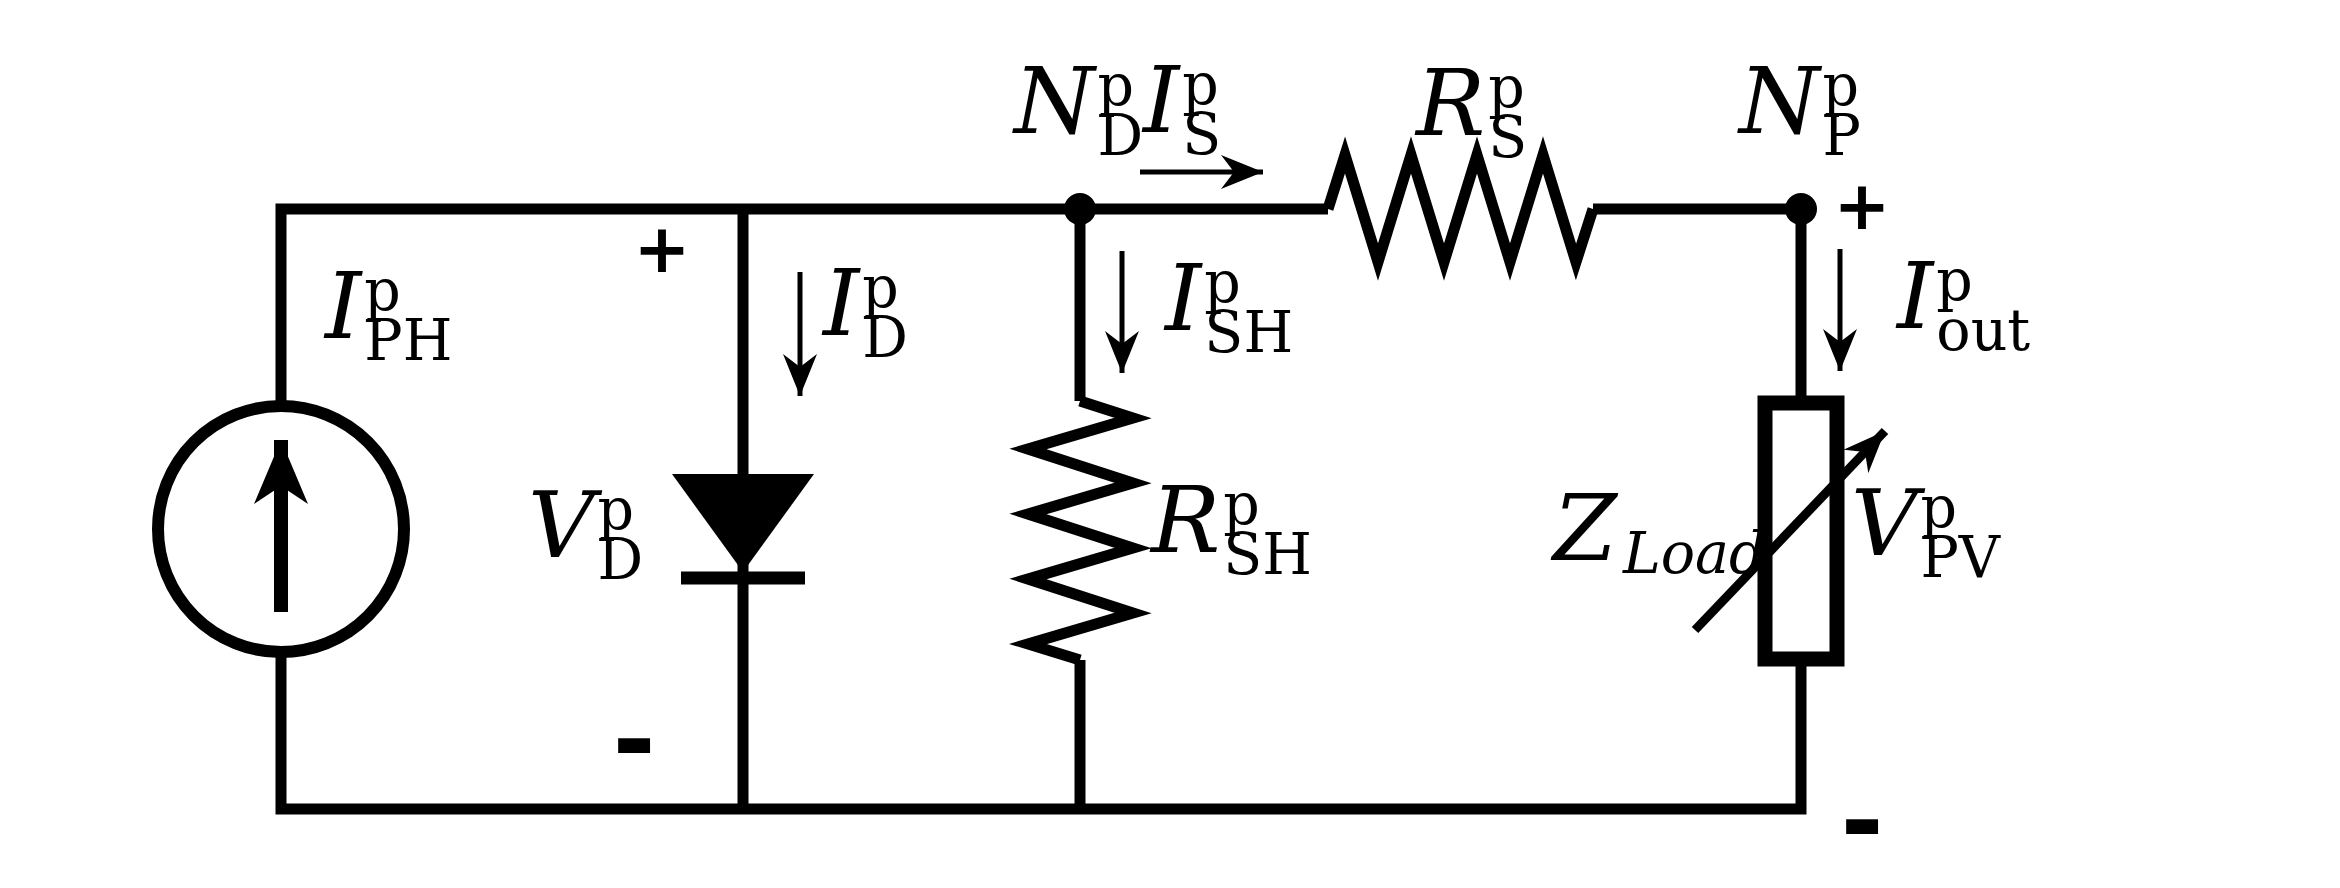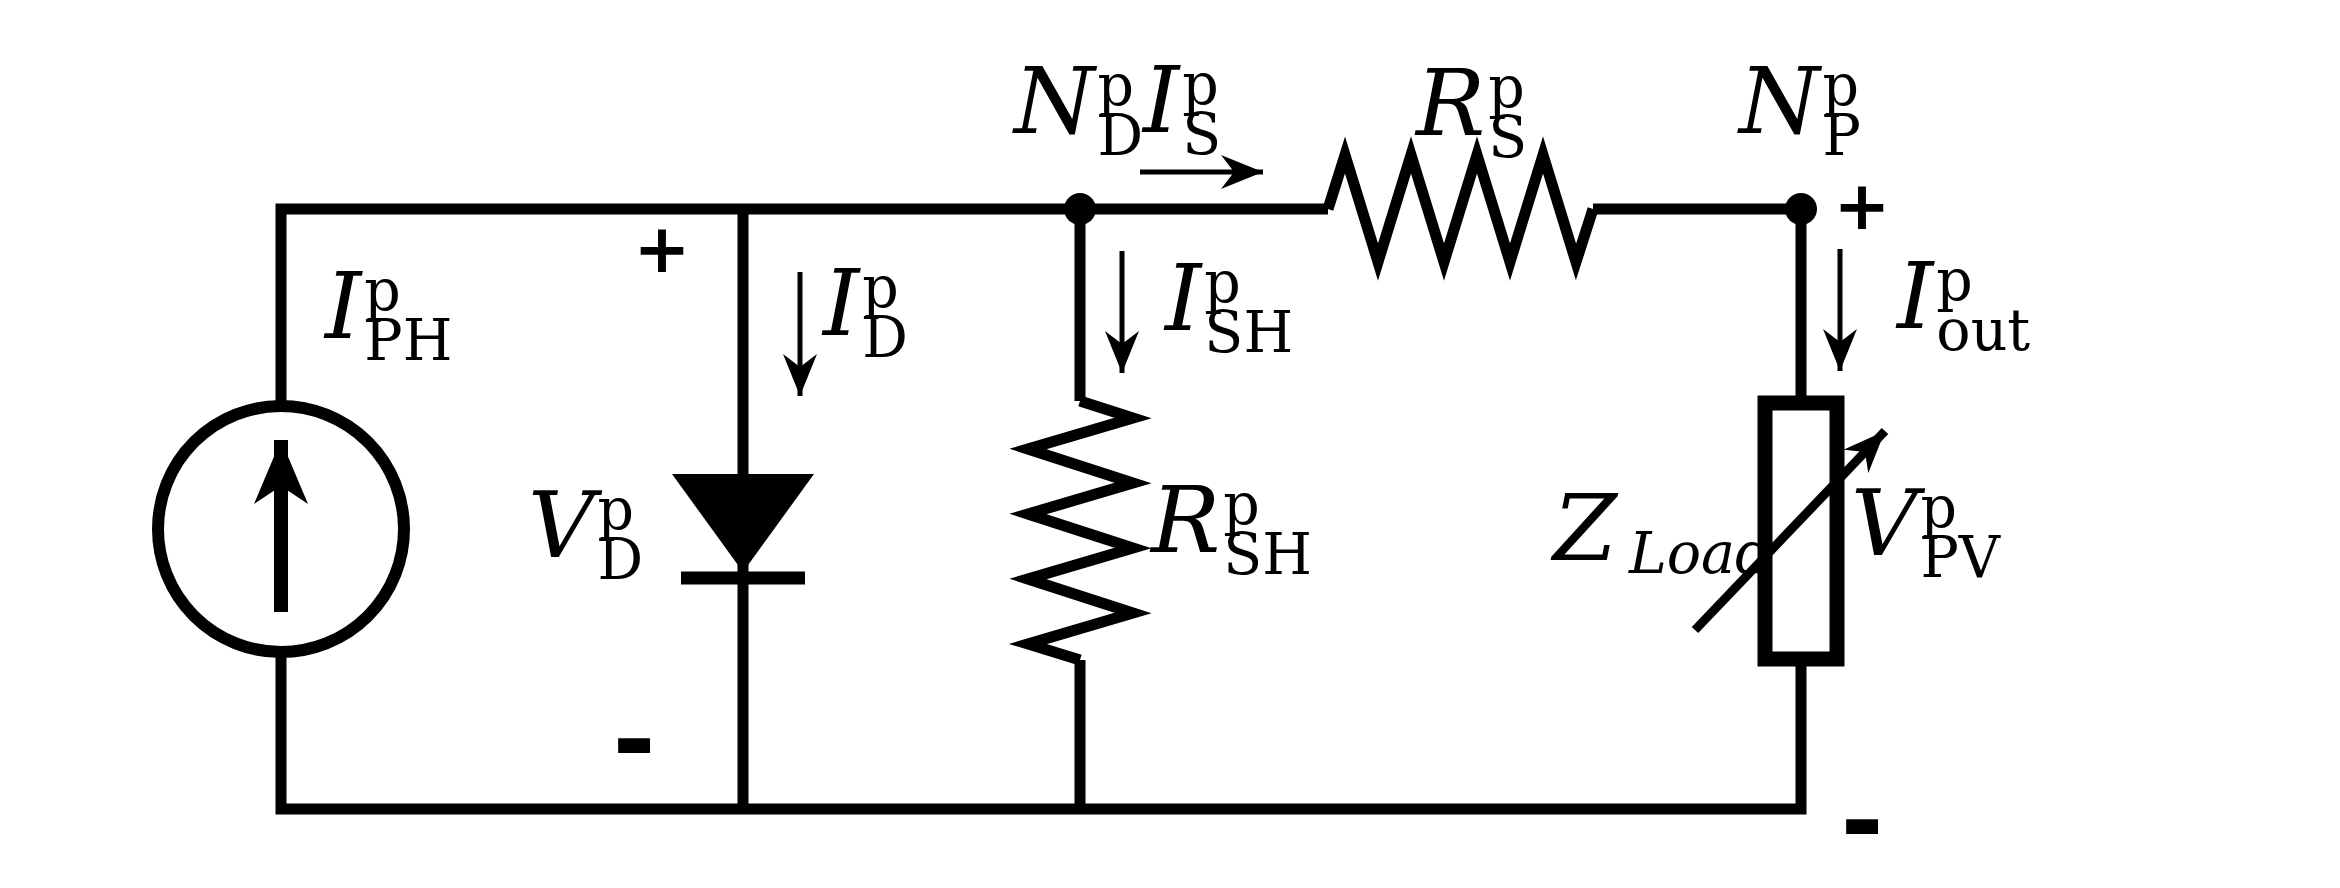--- a/index.html
+++ b/index.html
@@ -5,21 +5,21 @@
   html,body{margin:0;padding:0;background:#fff;}
   .page{position:relative;width:2340px;height:888px;background:#fff;overflow:hidden;
         font-family:"DejaVu Serif", serif;}
   svg.circuit{position:absolute;left:0;top:0;}
   .lbl{position:absolute;font-family:"DejaVu Serif",serif;font-size:92px;line-height:1;
        color:#000;white-space:nowrap;}
   .lbl .base{font-style:italic;}
   .lbl .stack{display:inline-block;font-size:57px;line-height:0.88;vertical-align:-22px;
               margin-left:3px;font-style:normal;}
   .lbl .stack .sup,.lbl .stack .sub{display:block;}
-  .lbl .subi{font-size:57px;font-style:italic;vertical-align:-0.22em;margin-left:12px;}
+  .lbl .subi{font-size:57px;font-style:italic;vertical-align:-0.22em;margin-left:6px;}
   .sign{position:absolute;font-family:"DejaVu Sans",sans-serif;font-weight:700;color:#000;
         line-height:1;transform:translate(-50%,-52%);}
   .sign.plus{font-size:68px;}
   .sign.minus{font-size:104px;}
 </style>
 </head>
 <body>
 
 <div class="page">
 

